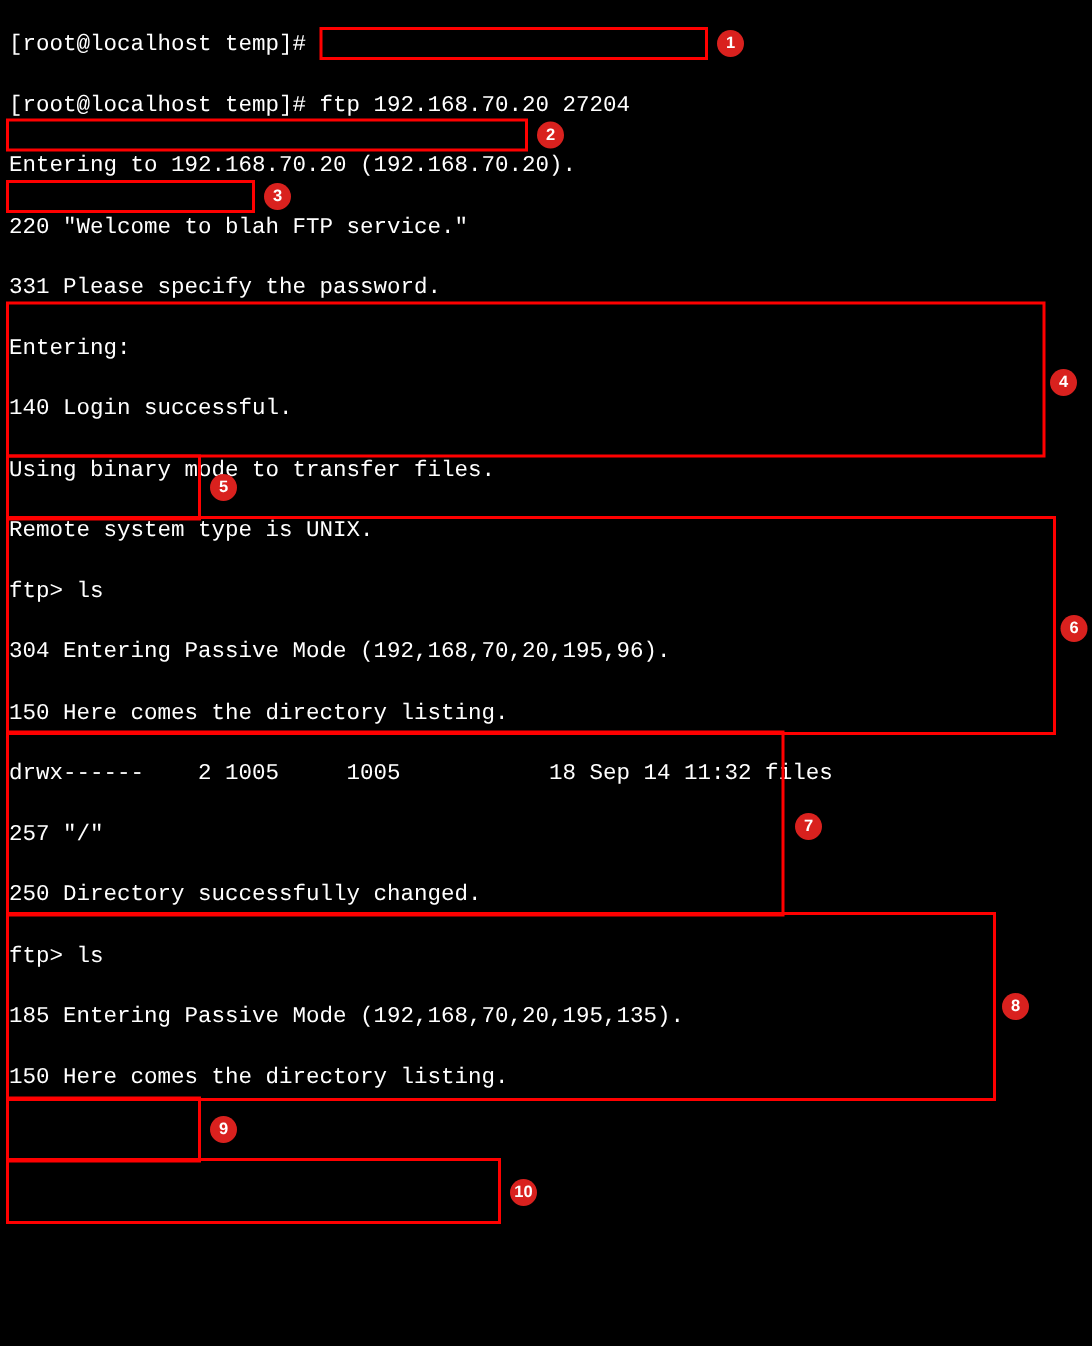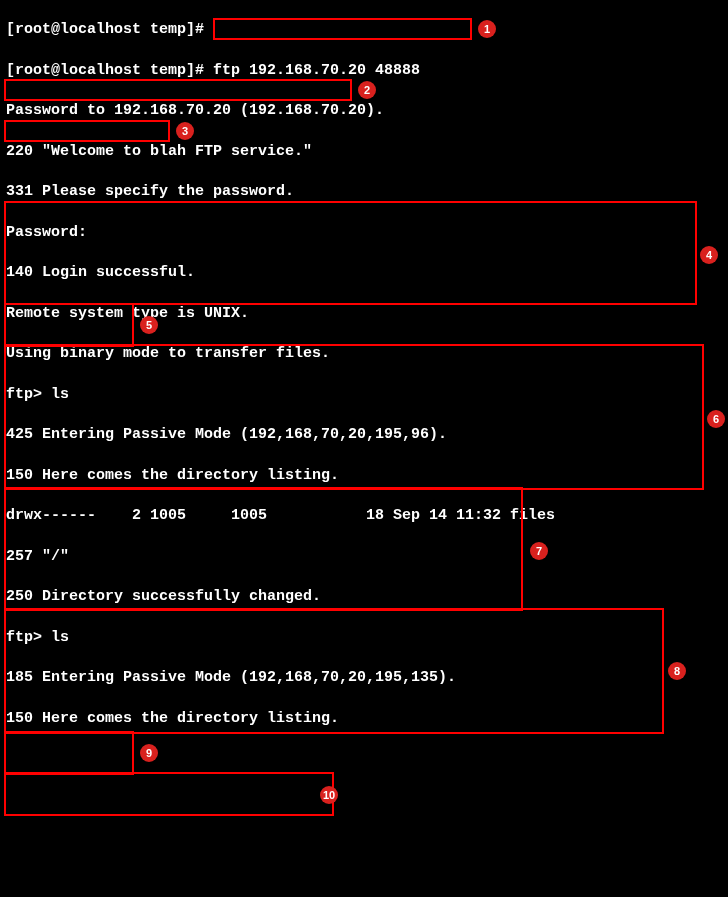--- a/index.html
+++ b/index.html
@@ -13,21 +13,20 @@
     width: 728px;
   }
   .terminal {
     position: relative;
     padding: 0 6px 6px 6px;
     white-space: pre;
     box-sizing: border-box;
   }
   .line {
     white-space: pre;
-    font-weight: bold;
   }
   .box {
     position: absolute;
     border: 2px solid #ff0000;
     box-sizing: border-box;
     pointer-events: none;
   }
   .callout {
     position: absolute;
     width: 18px;
@@ -42,30 +41,30 @@
     align-items: center;
     justify-content: center;
     pointer-events: none;
   }
 </style>
 </head>
 <body>
 
 <div class="terminal">
 <div class="line">[root@localhost temp]#</div>
-<div class="line">[root@localhost temp]# ftp 192.168.70.20 48888</div>
-<div class="line">Password to 192.168.70.20 (192.168.70.20).</div>
+<div class="line">[root@localhost temp]# ftp 192.168.70.20 27204</div>
+<div class="line">Entering to 192.168.70.20 (192.168.70.20).</div>
 <div class="line">220 "Welcome to blah FTP service."</div>
 <div class="line">331 Please specify the password.</div>
-<div class="line">Password:</div>
+<div class="line">Entering:</div>
 <div class="line">140 Login successful.</div>
+<div class="line">Using binary mode to transfer files.</div>
 <div class="line">Remote system type is UNIX.</div>
-<div class="line">Using binary mode to transfer files.</div>
 <div class="line">ftp&gt; ls</div>
-<div class="line">425 Entering Passive Mode (192,168,70,20,195,96).</div>
+<div class="line">304 Entering Passive Mode (192,168,70,20,195,96).</div>
 <div class="line">150 Here comes the directory listing.</div>
 <div class="line">drwx------    2 1005     1005           18 Sep 14 11:32 files</div>
 <div class="line">257 "/"</div>
 <div class="line">250 Directory successfully changed.</div>
 <div class="line">ftp&gt; ls</div>
 <div class="line">185 Entering Passive Mode (192,168,70,20,195,135).</div>
 <div class="line">150 Here comes the directory listing.</div>
 
 
 
@@ -101,14 +100,14 @@
 
 <div class="callout" style="left:478px; top:20px;">1</div>
 <div class="callout" style="left:358px; top:81px;">2</div>
 <div class="callout" style="left:176px; top:122px;">3</div>
 <div class="callout" style="left:700px; top:246px;">4</div>
 <div class="callout" style="left:140px; top:316px;">5</div>
 <div class="callout" style="left:707px; top:410px;">6</div>
 <div class="callout" style="left:530px; top:542px;">7</div>
 <div class="callout" style="left:668px; top:662px;">8</div>
 <div class="callout" style="left:140px; top:744px;">9</div>
-<div class="callout" style="left:320px; top:786px;">10</div>
+<div class="callout" style="left:340px; top:786px;">10</div>
 </div>
 
 </body></html>

